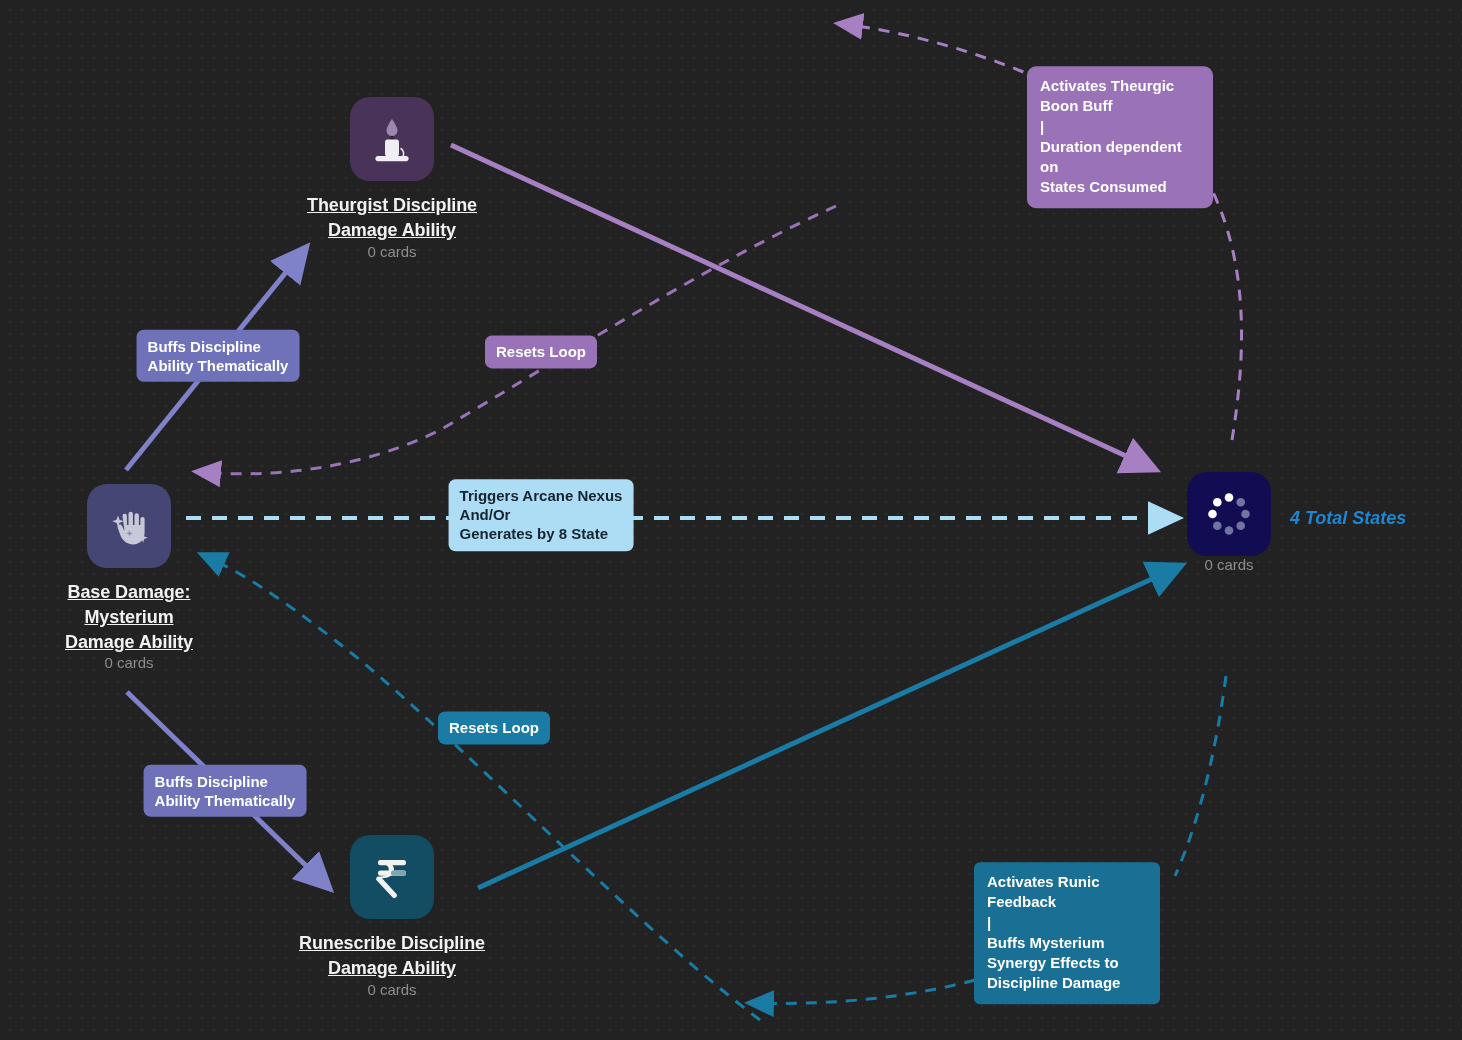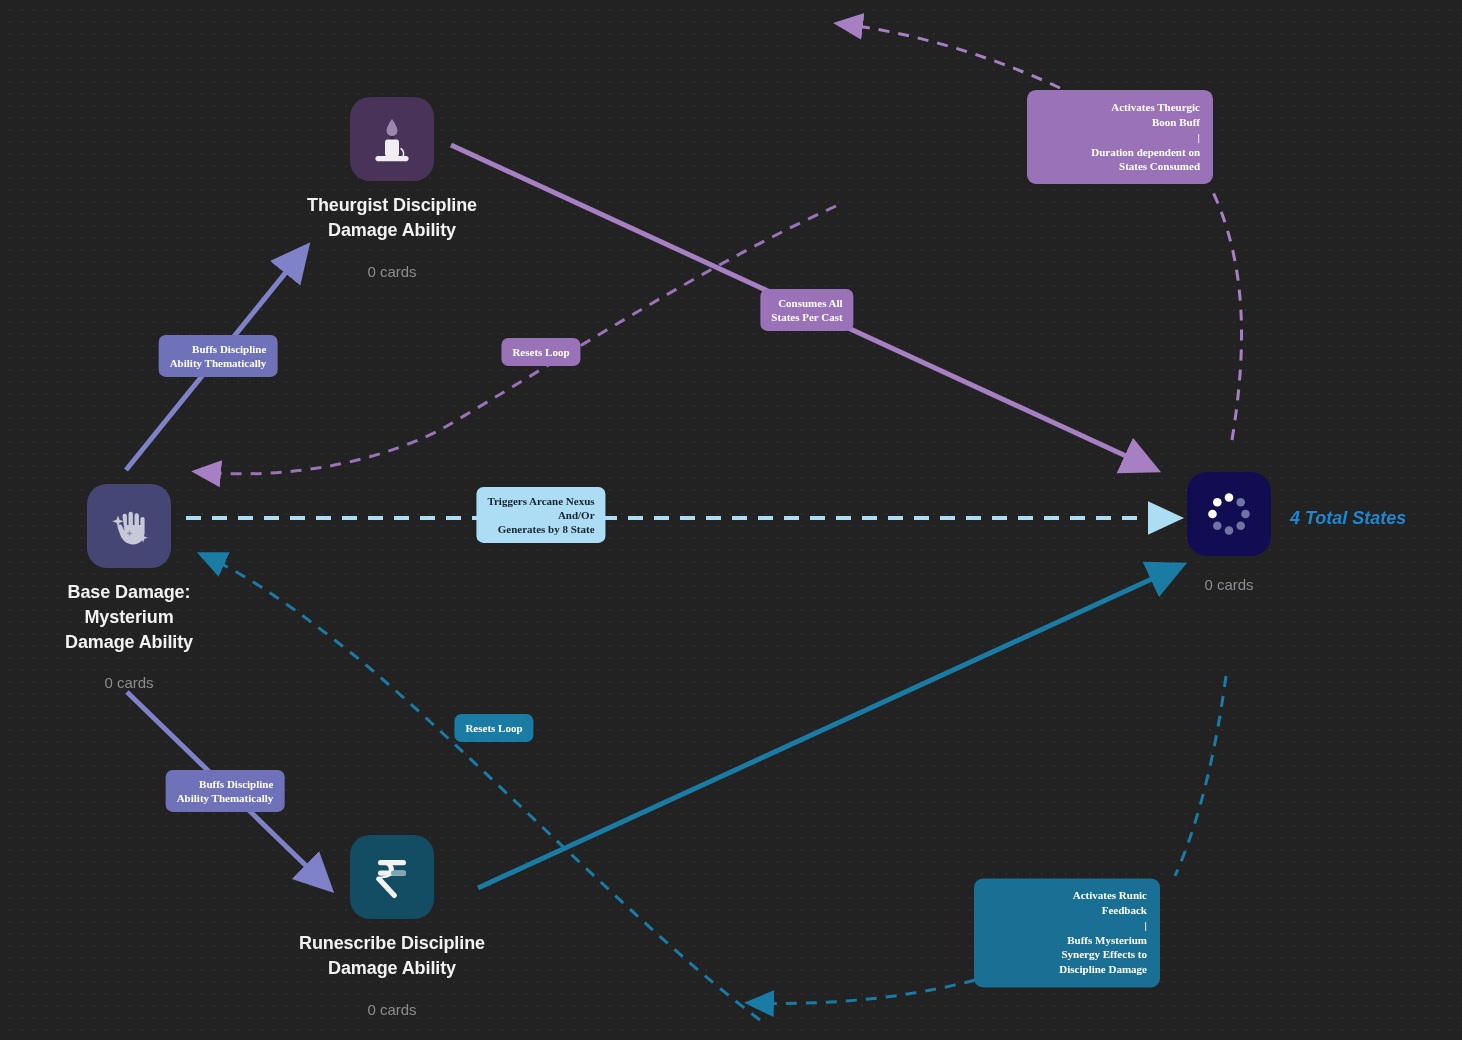--- a/index.html
+++ b/index.html
@@ -45,40 +45,40 @@
   }
   .node-title {
     margin-top: 12px;
     color: #f2f2f3;
     font-size: 18px;
     font-weight: bold;
     line-height: 1.38;
     text-align: center;
     white-space: pre-line;
     letter-spacing: -0.1px;
+    text-decoration: underline;
   }
   .node-sub {
-    margin-top: 20px;
+    margin-top: 0;
     color: #8d8d91;
     font-size: 15px;
     text-align: right;
   }
 
   
   .edge-label {
     position: absolute;
     border-radius: 7px;
     padding: 7px 11px;
-    font-size: 11px;
+    font-size: 15px;
     font-weight: bold;
     line-height: 1.28;
-    text-align: right;
+    text-align: left;
     white-space: pre-line;
     transform: translate(-50%, -50%);
-    font-family: Liberation Serif, serif;
   }
   .edge-label.big {
     border-radius: 9px;
     padding: 10px 13px;
     line-height: 1.35;
   }
 
   
   .side-note {
     position: absolute;
@@ -215,34 +215,32 @@
   <div class="edge-label" style="left:218px; top:356px; background:#6f72b8; color:#ffffff;">Buffs Discipline
 Ability Thematically</div>
 
   <div class="edge-label" style="left:225px; top:791px; background:#6f72b8; color:#ffffff;">Buffs Discipline
 Ability Thematically</div>
 
   <div class="edge-label" style="left:541px; top:352px; background:#9a72b8; color:#ffffff;">Resets Loop</div>
 
   <div class="edge-label" style="left:494px; top:728px; background:#1a7ba4; color:#ffffff;">Resets Loop</div>
 
-  <div class="edge-label" style="left:807px; top:310px; background:#9a72b8; color:#ffffff;">Consumes All
-States Per Cast</div>
 
 
   <div class="edge-label" style="left:541px; top:515px; background:#addcf5; color:#16242e;">Triggers Arcane Nexus
 And/Or
 Generates by 8 State</div>
 
   <div class="edge-label big" style="left:1120px; top:137px; background:#9a72b8; color:#ffffff; width:160px;">Activates Theurgic
 Boon Buff
 |
 Duration dependent on
 States Consumed</div>
 
-  <div class="edge-label big" style="left:1067px; top:933px; background:#1a6f94; color:#ffffff; width:160px;">Activates Runic
+  <div class="edge-label big" style="left:1067px; top:933px; background:#1a6f94; color:#ffffff; width:160px;border-radius:6px;">Activates Runic
 Feedback
 |
 Buffs Mysterium
 Synergy Effects to
 Discipline Damage</div>
 
 </div>
 
 </body></html>

